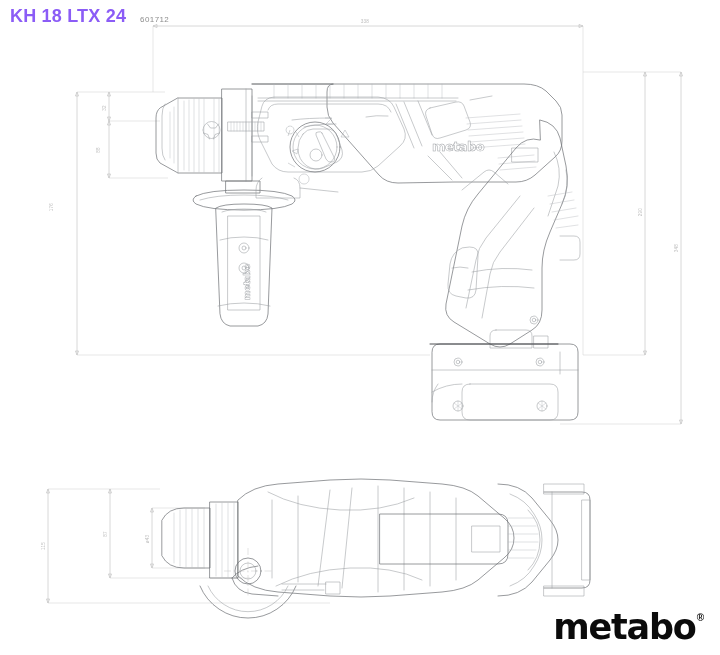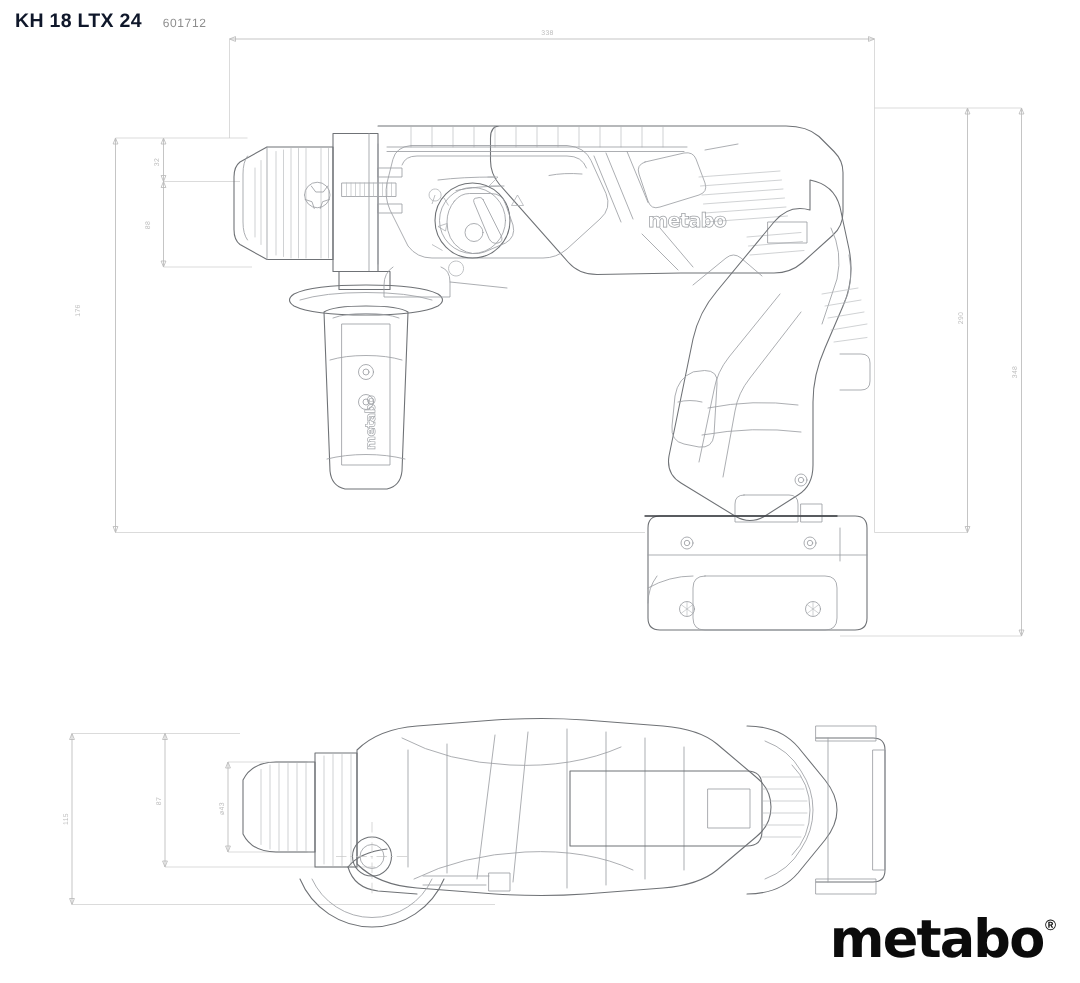--- a/index.html
+++ b/index.html
@@ -6,21 +6,21 @@
   html,body{margin:0;padding:0;background:#ffffff;}
   body{
     width:720px;height:655px;position:relative;overflow:hidden;
     font-family:"Liberation Sans","DejaVu Sans",sans-serif;
     color:#1a1a1a;
   }
   #sheet{position:absolute;inset:0;width:720px;height:655px;}
 
   
   #header{position:absolute;left:10px;top:6px;display:flex;align-items:baseline;gap:14px;}
-  #model-name{font-size:13px;font-weight:600;letter-spacing:.2px;color:#0f172a;}
+  #model-name{font-size:18px;font-weight:600;letter-spacing:.2px;color:#8b5cf6;}
   #catalog-number{font-size:8px;color:#8d8d8d;letter-spacing:.4px;}
 
   
   #brand{position:absolute;right:16px;bottom:10px;display:flex;align-items:flex-start;}
   #brand-word{font-size:35px;font-weight:800;letter-spacing:-1.2px;color:#0b0b0b;
               font-family:"DejaVu Sans","Liberation Sans",sans-serif;line-height:1;}
   #brand-reg{font-size:10px;font-weight:700;color:#0b0b0b;margin-left:1px;margin-top:2px;}
 
   
   svg{position:absolute;left:0;top:0;}

